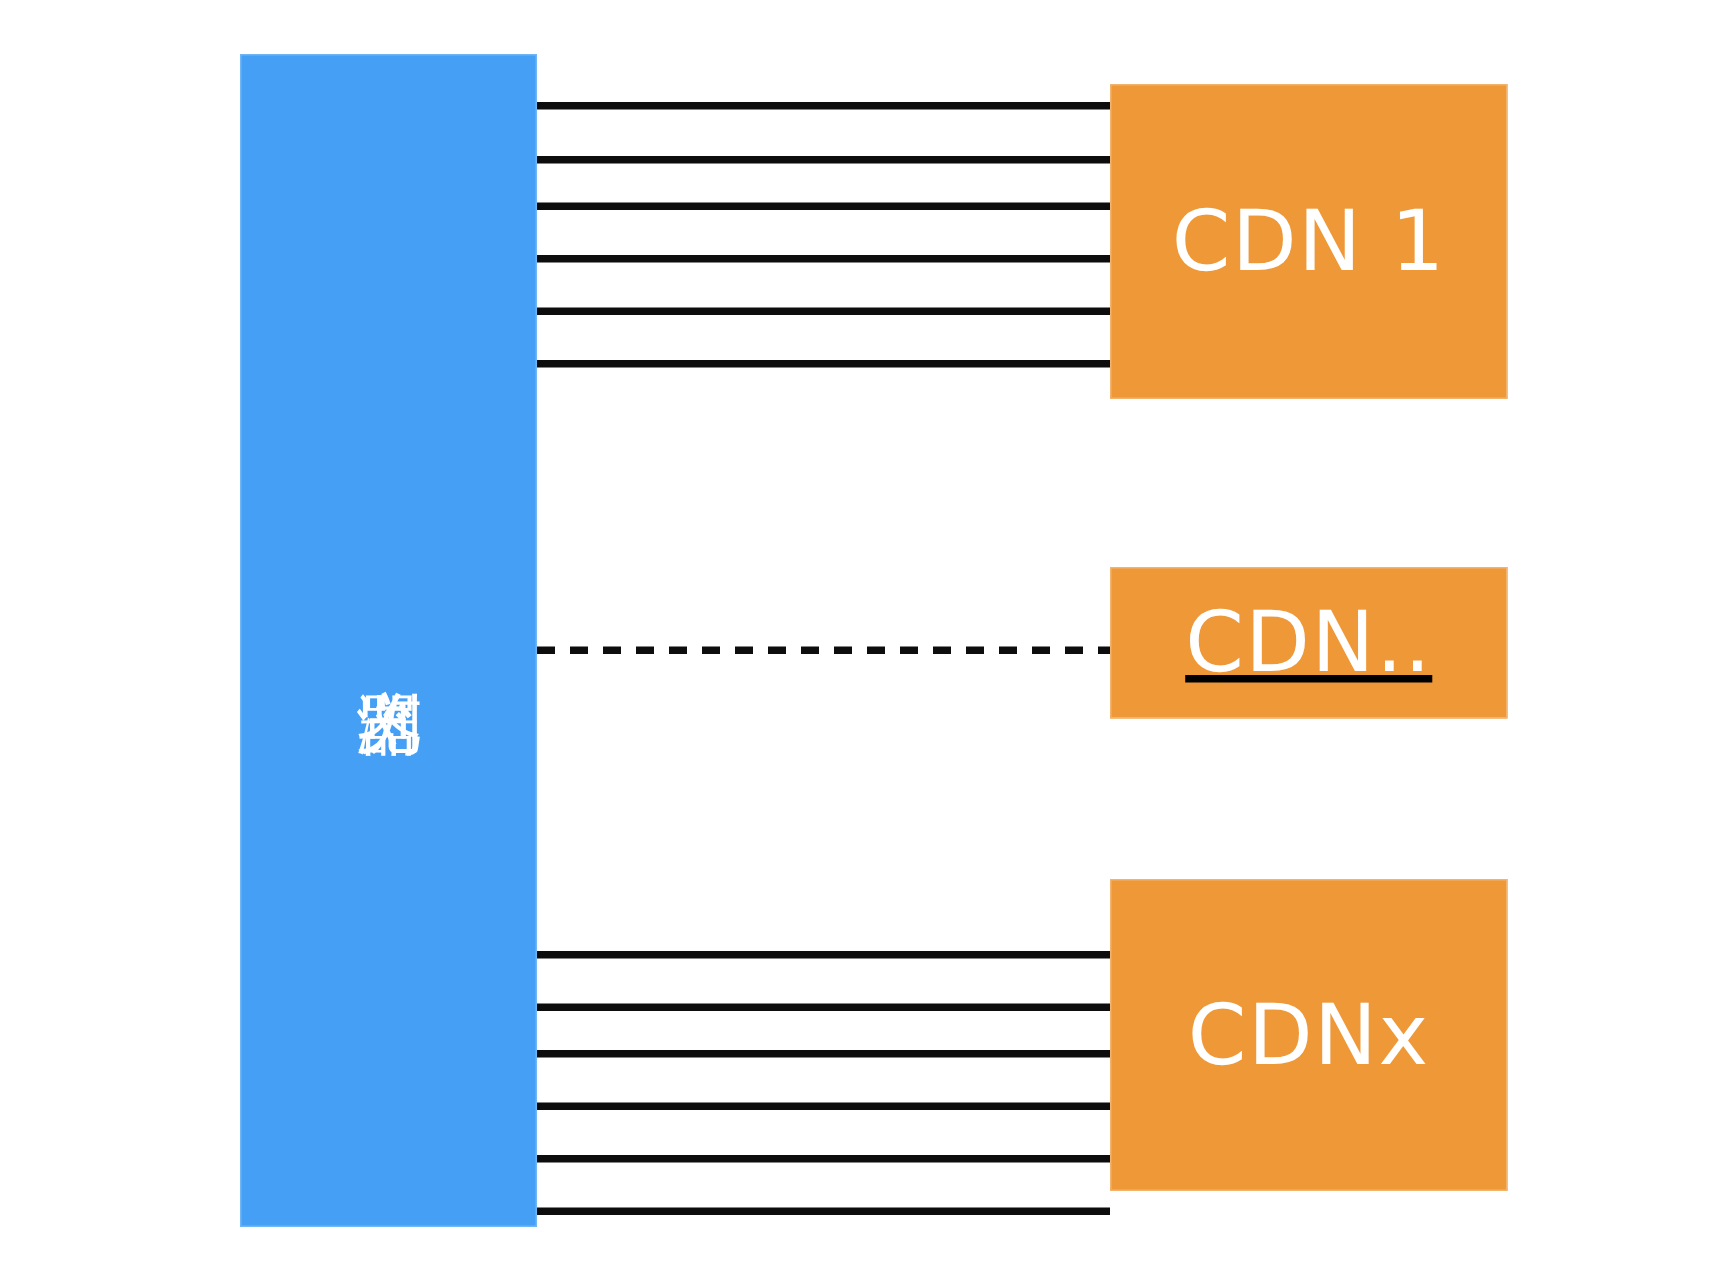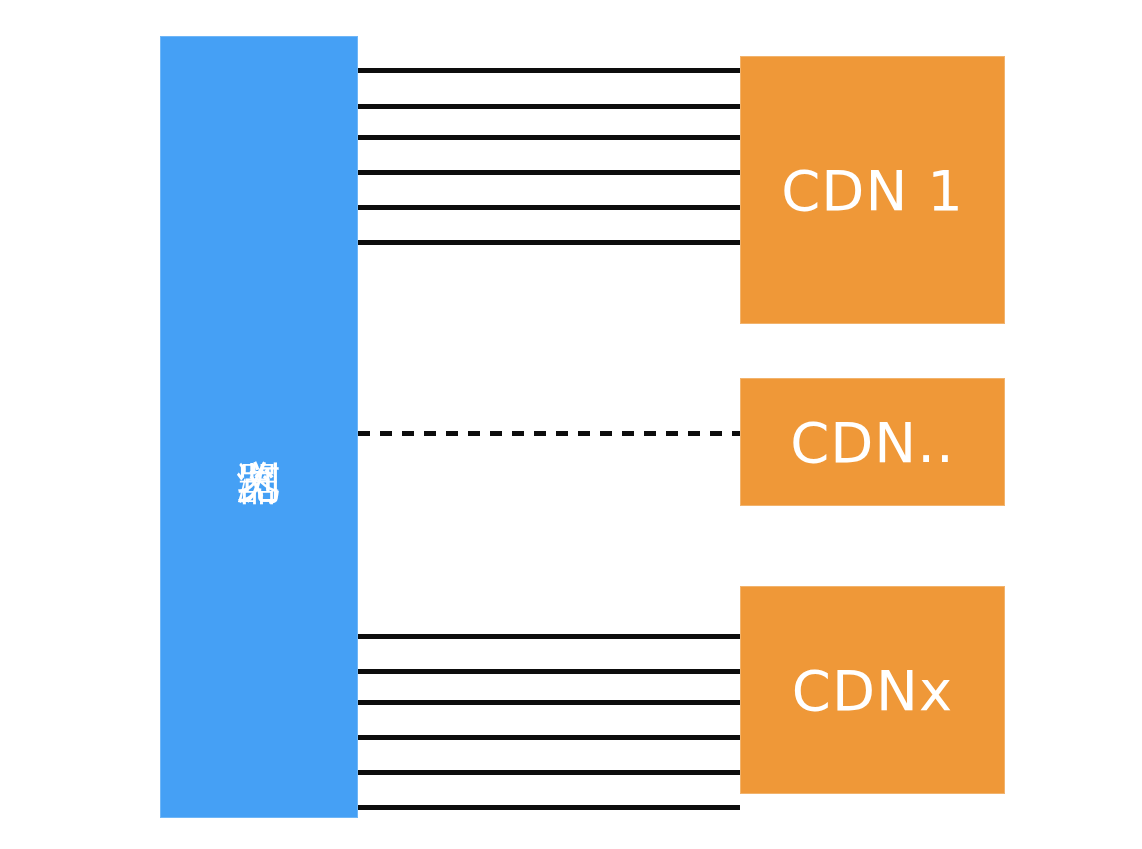--- a/index.html
+++ b/index.html
@@ -63,22 +63,22 @@
   }
   .cdn-node .cdn-label {
     color: #ffffff;
     font-size: 56px;
     font-family: "DejaVu Sans", "Liberation Sans", sans-serif;
     font-weight: 400;
     letter-spacing: 1px;
     white-space: pre;
     user-select: none;
   }
-  #cdn-1   { top: 56px;  width: 265px; height: 268px; }
-  #cdn-mid { top: 378px; width: 265px; height: 128px; }
+  #cdn-1   { top: 56px;  width: 265px; height: 210px; }
+  #cdn-mid { top: 378px; width: 265px; height: 101px; text-decoration: underline; }
   #cdn-x   { top: 586px; width: 265px; height: 208px; }
 
   
   .conn-solid {
     position: absolute;
     left: 358px;
     width: 382px;
     height: 5px;
     background: #0D0D0D;
   }

